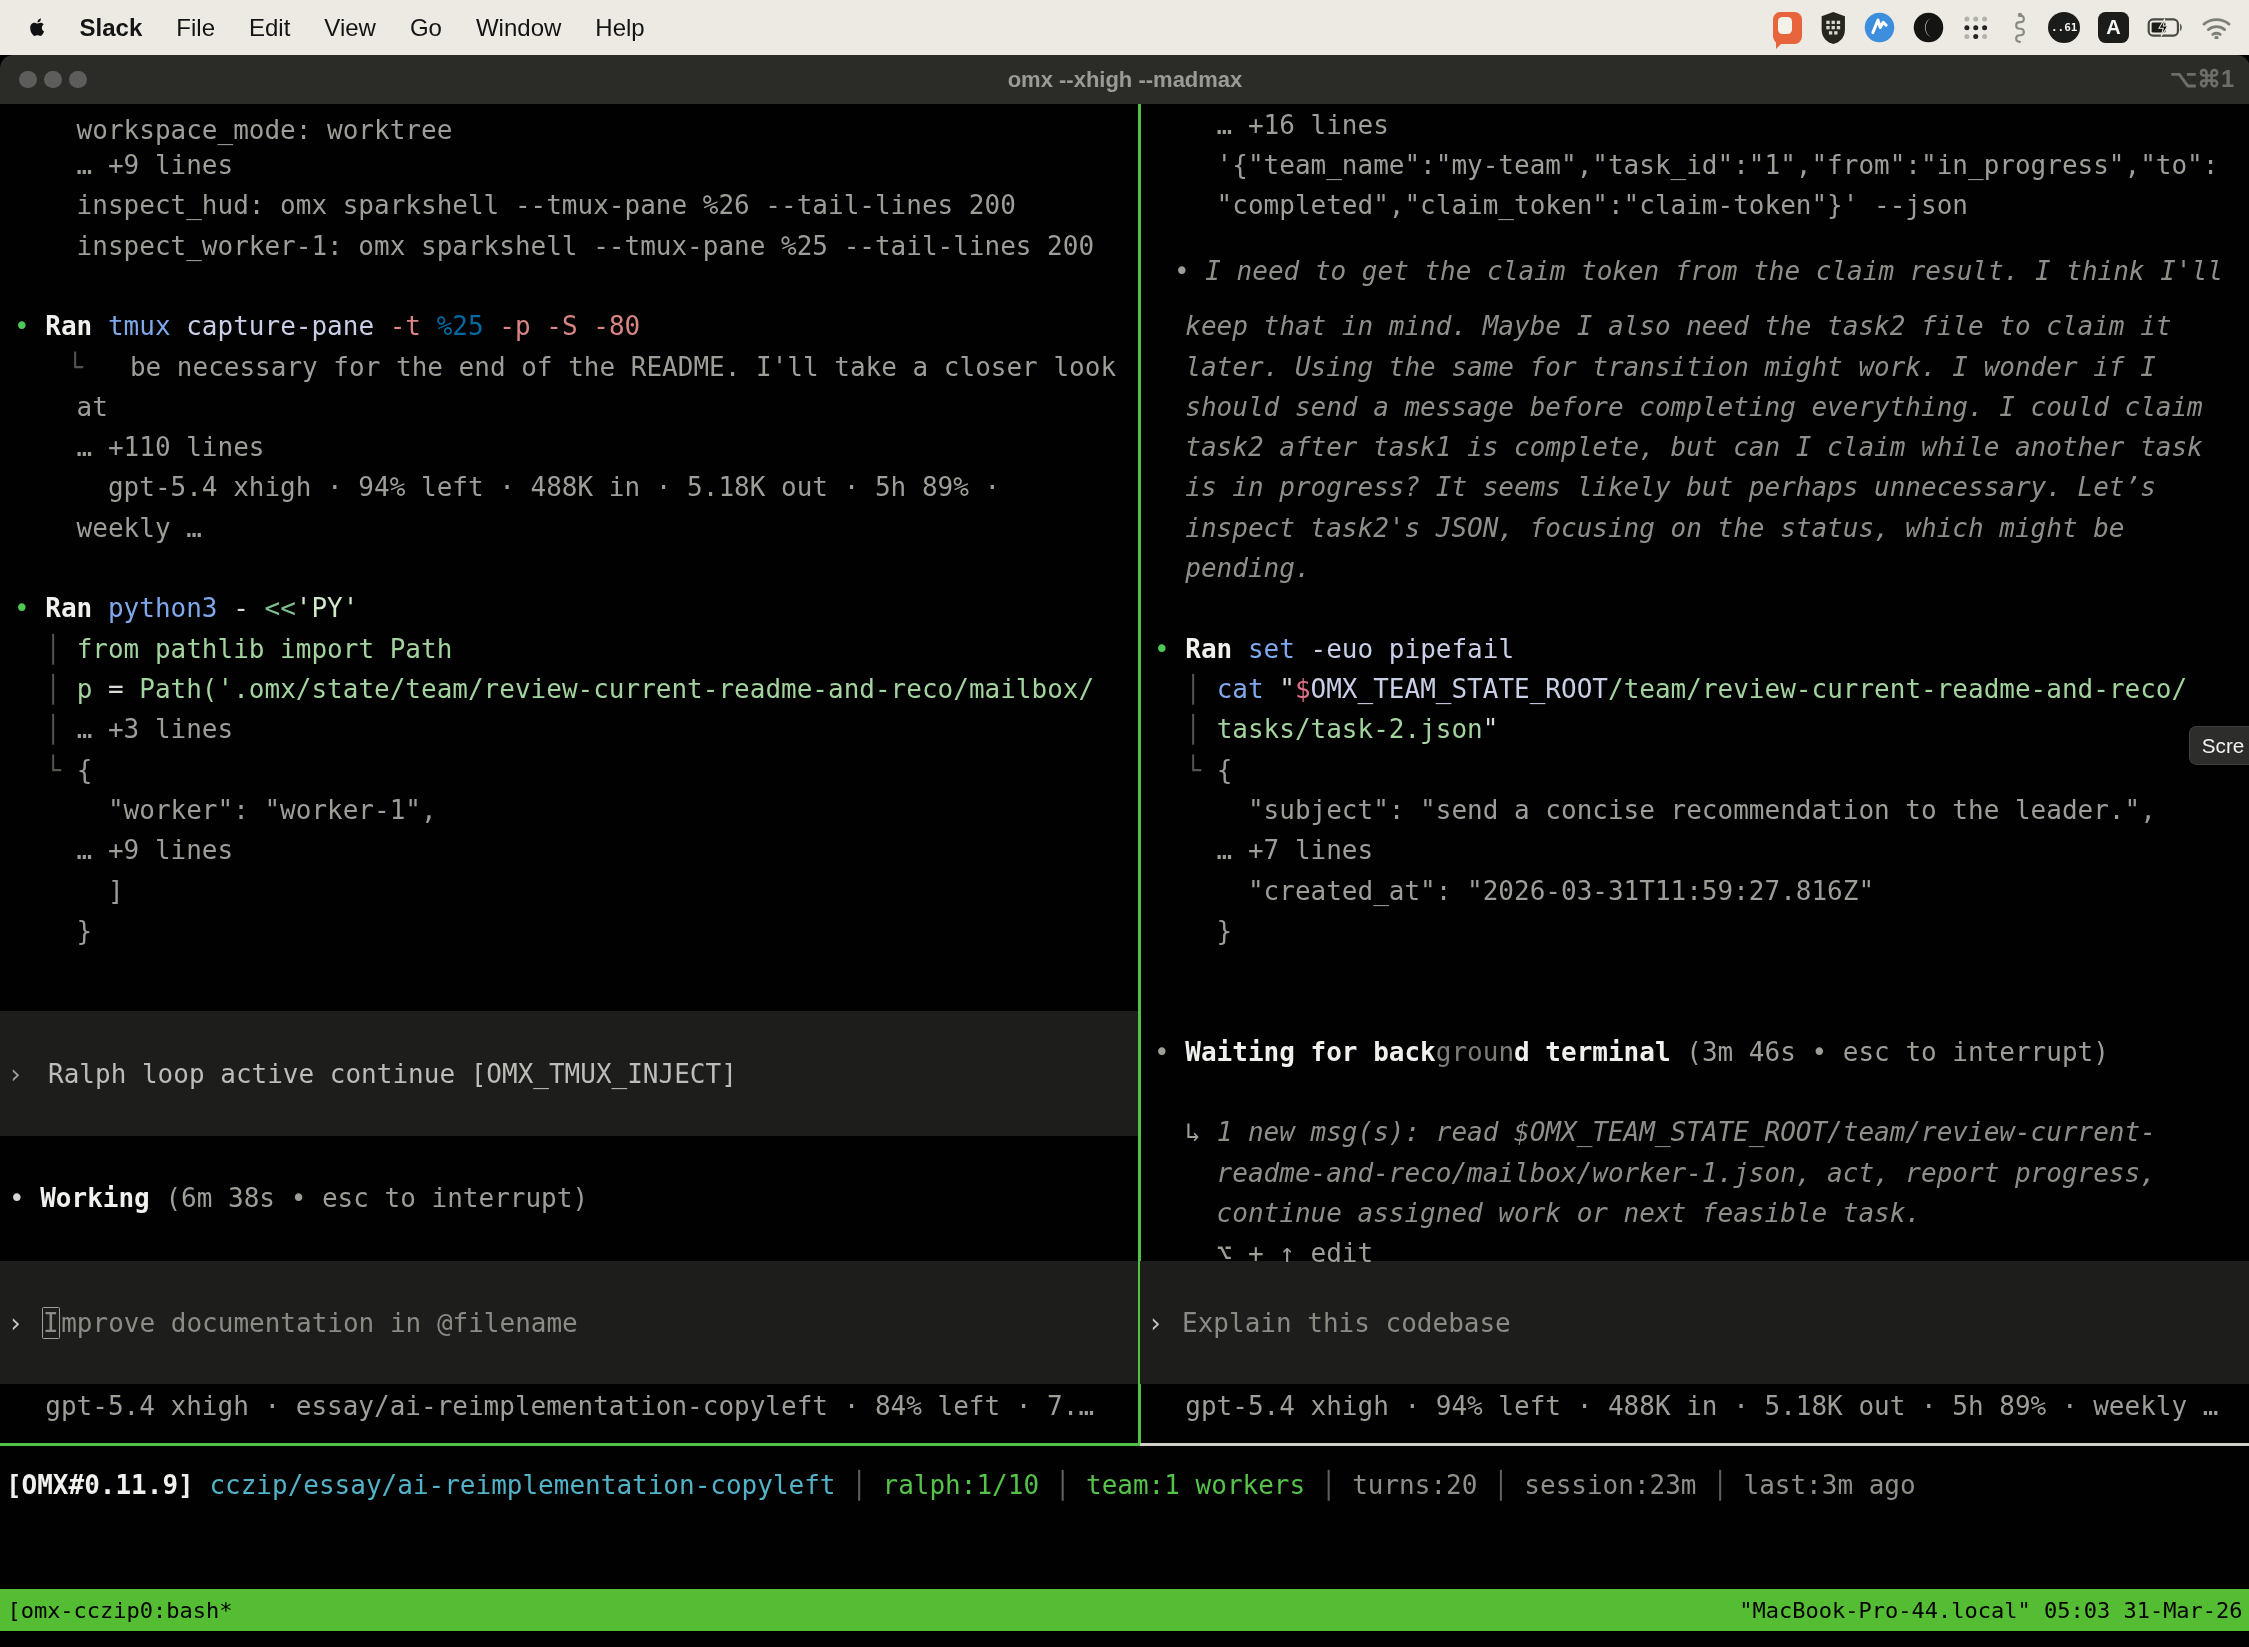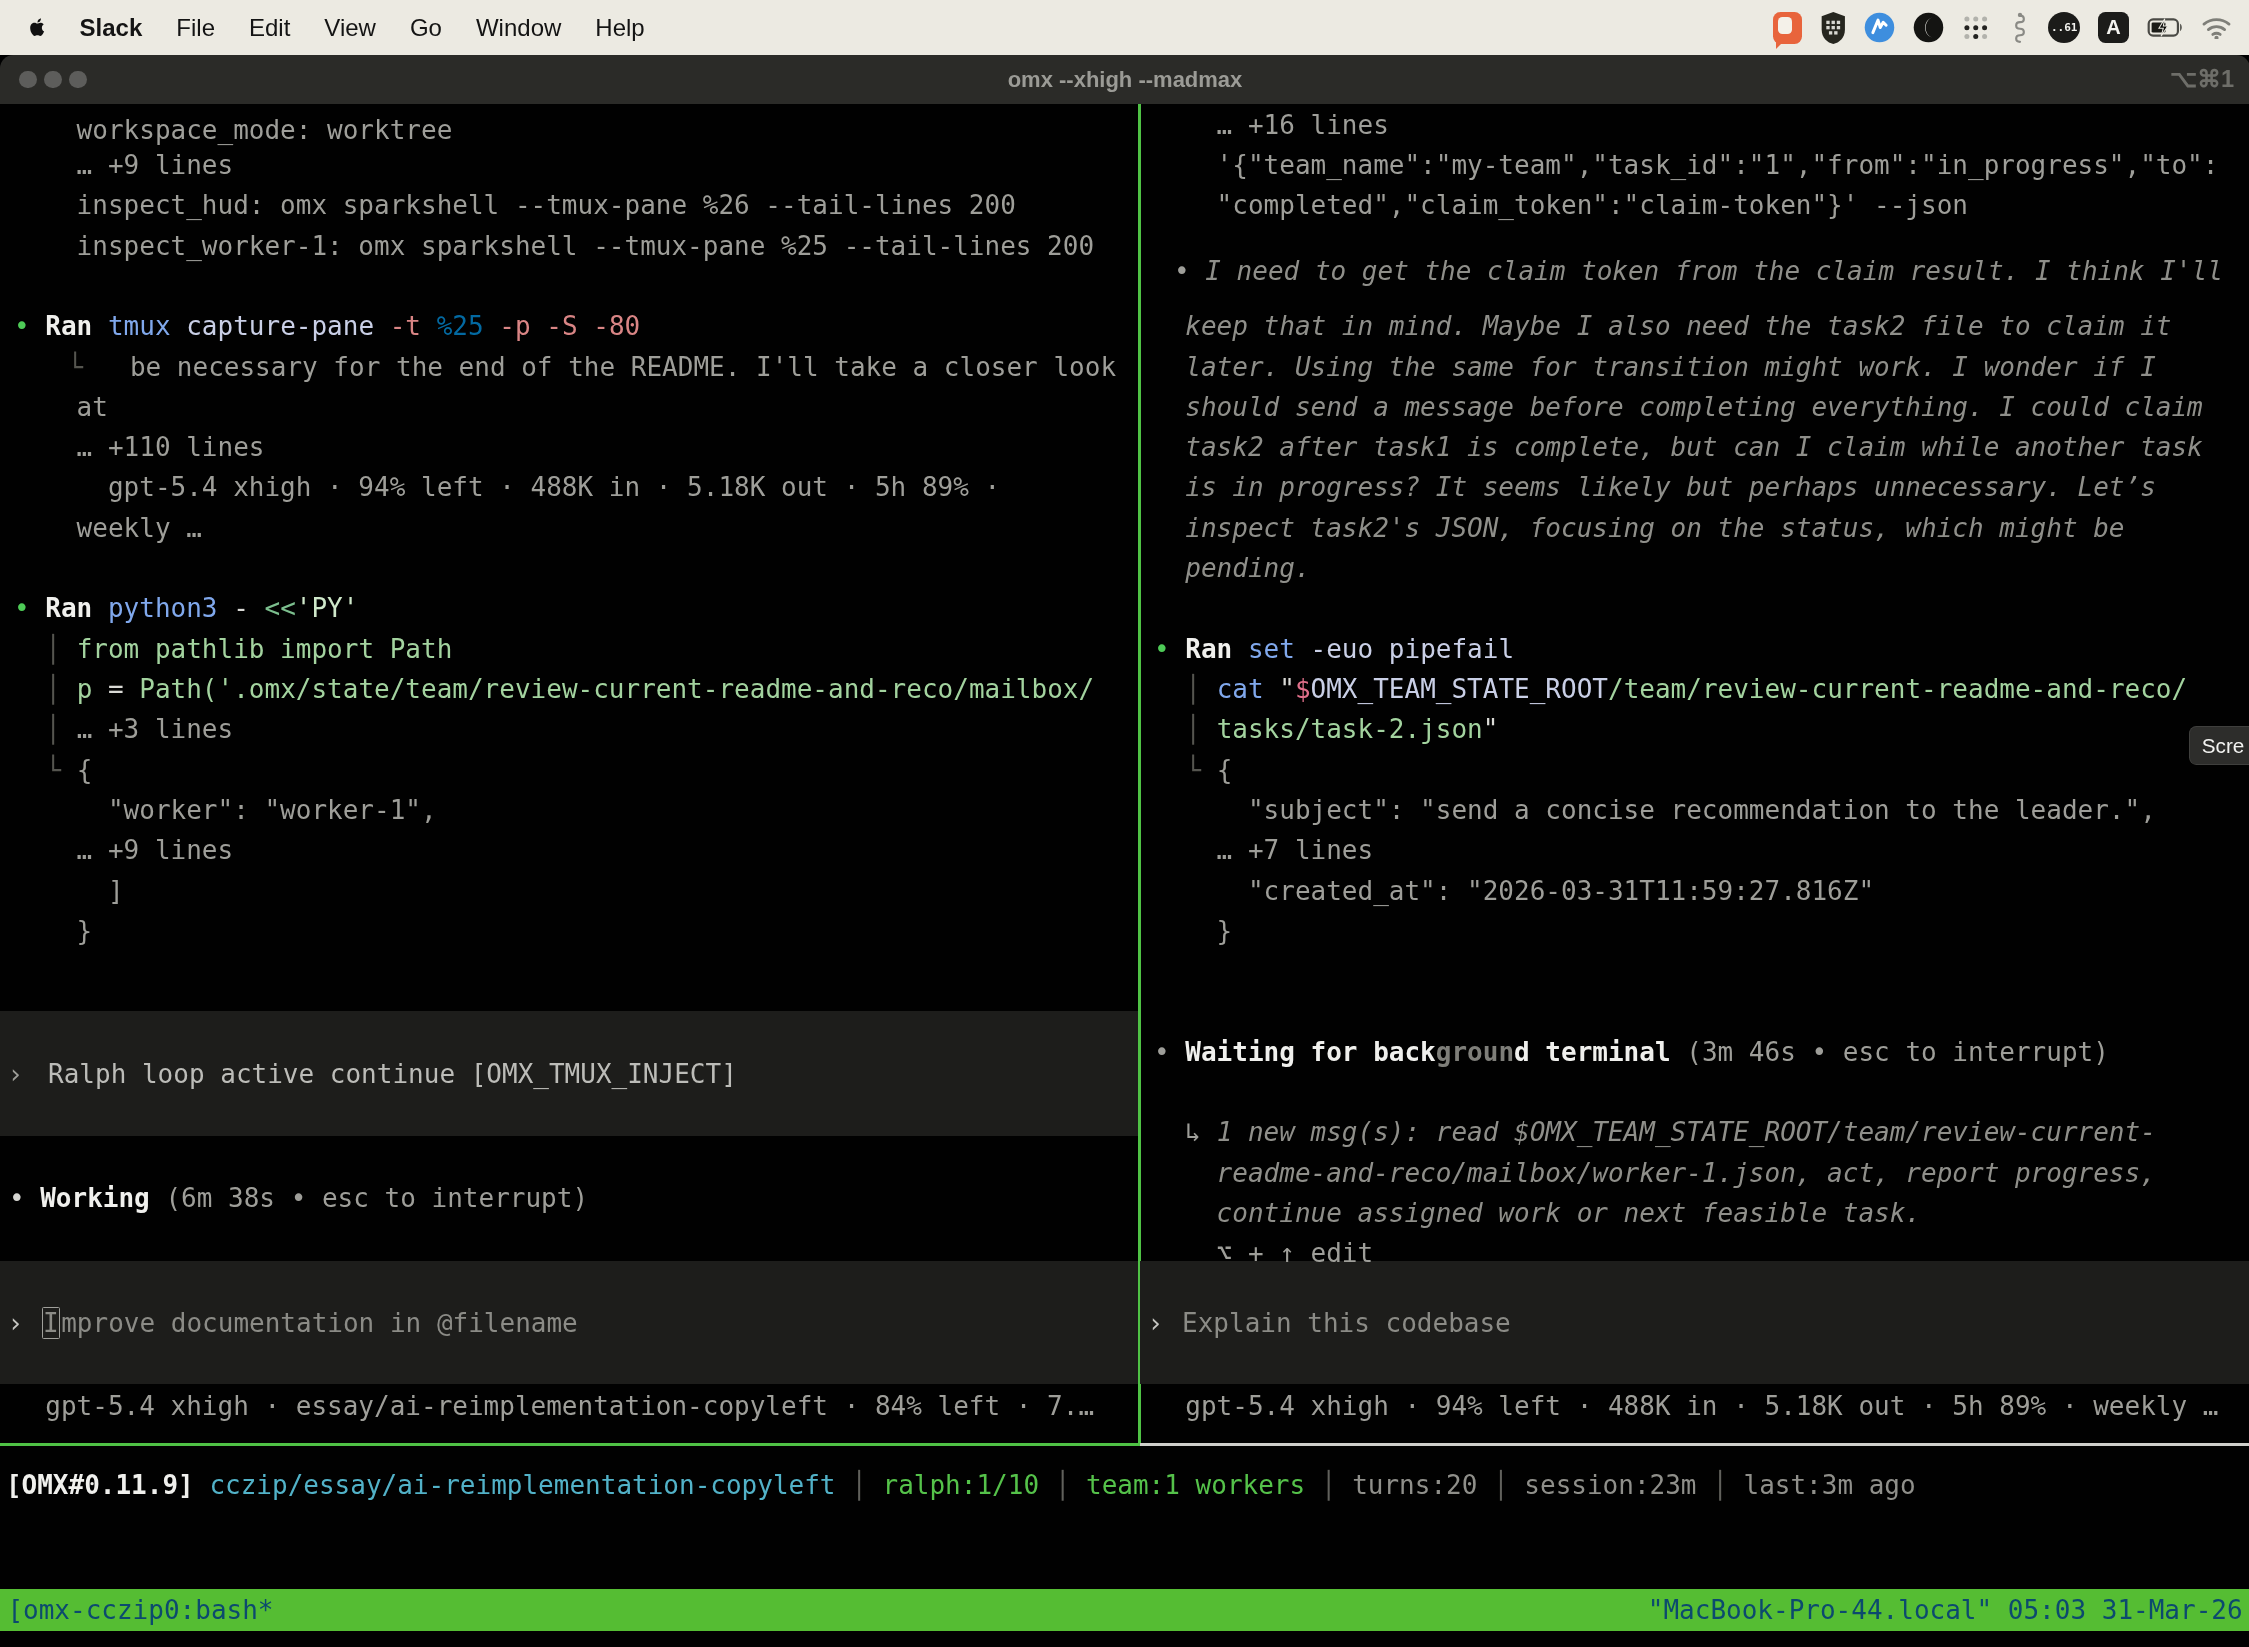--- a/index.html
+++ b/index.html
@@ -60,28 +60,28 @@
   .working{position:absolute;left:8.9px;top:1074px;height:41px;line-height:41px;white-space:pre;}
   .pstatus{position:absolute;left:14px;top:1282px;height:41px;line-height:41px;white-space:pre;
            color:#9e9e99;}
 
   .hr-green{position:absolute;top:1339px;left:0;width:1140px;height:3px;background:#4fc245;}
   .hr-gray{position:absolute;top:1339px;left:1140px;right:0;height:3px;background:#cfcfca;}
 
   .omx-line{position:absolute;top:1361px;left:5.9px;height:41px;line-height:41px;white-space:pre;}
 
   .tmuxbar{position:absolute;top:1485px;left:0;right:0;height:42px;background:#55bd33;
-           color:#0c4a6e;display:flex;justify-content:space-between;align-items:center;
-           padding:0 7.4px;white-space:pre;font-size:26px;}
+           color:#000000;display:flex;justify-content:space-between;align-items:center;
+           padding:0 7.4px;white-space:pre;font-size:22px;}
 
   
   .s-gy{color:#9e9e99;}
   .s-gy2{color:#8f8f8a;}
   .s-wt{color:#f0f0ed;font-weight:700;}
-  .s-dim{color:#7e7e79;font-weight:700;}
+  .s-dim{color:#7e7e79;font-weight:400;}
   .s-wt2{color:#dadad6;}
   .s-bl{color:#80a8ec;margin-top:28px;}
   .s-lv{color:#c9cfe6;}
   .s-rs{color:#d98585;}
   .s-or{color:#0369a1;}
   .s-gn{color:#a3d39f;}
   .s-tg{color:#7cbf8e;}
   .s-pg{color:#cfe8ca;}
   .s-pk{color:#e0708a;}
   .s-gb{color:#4ecb57;}

